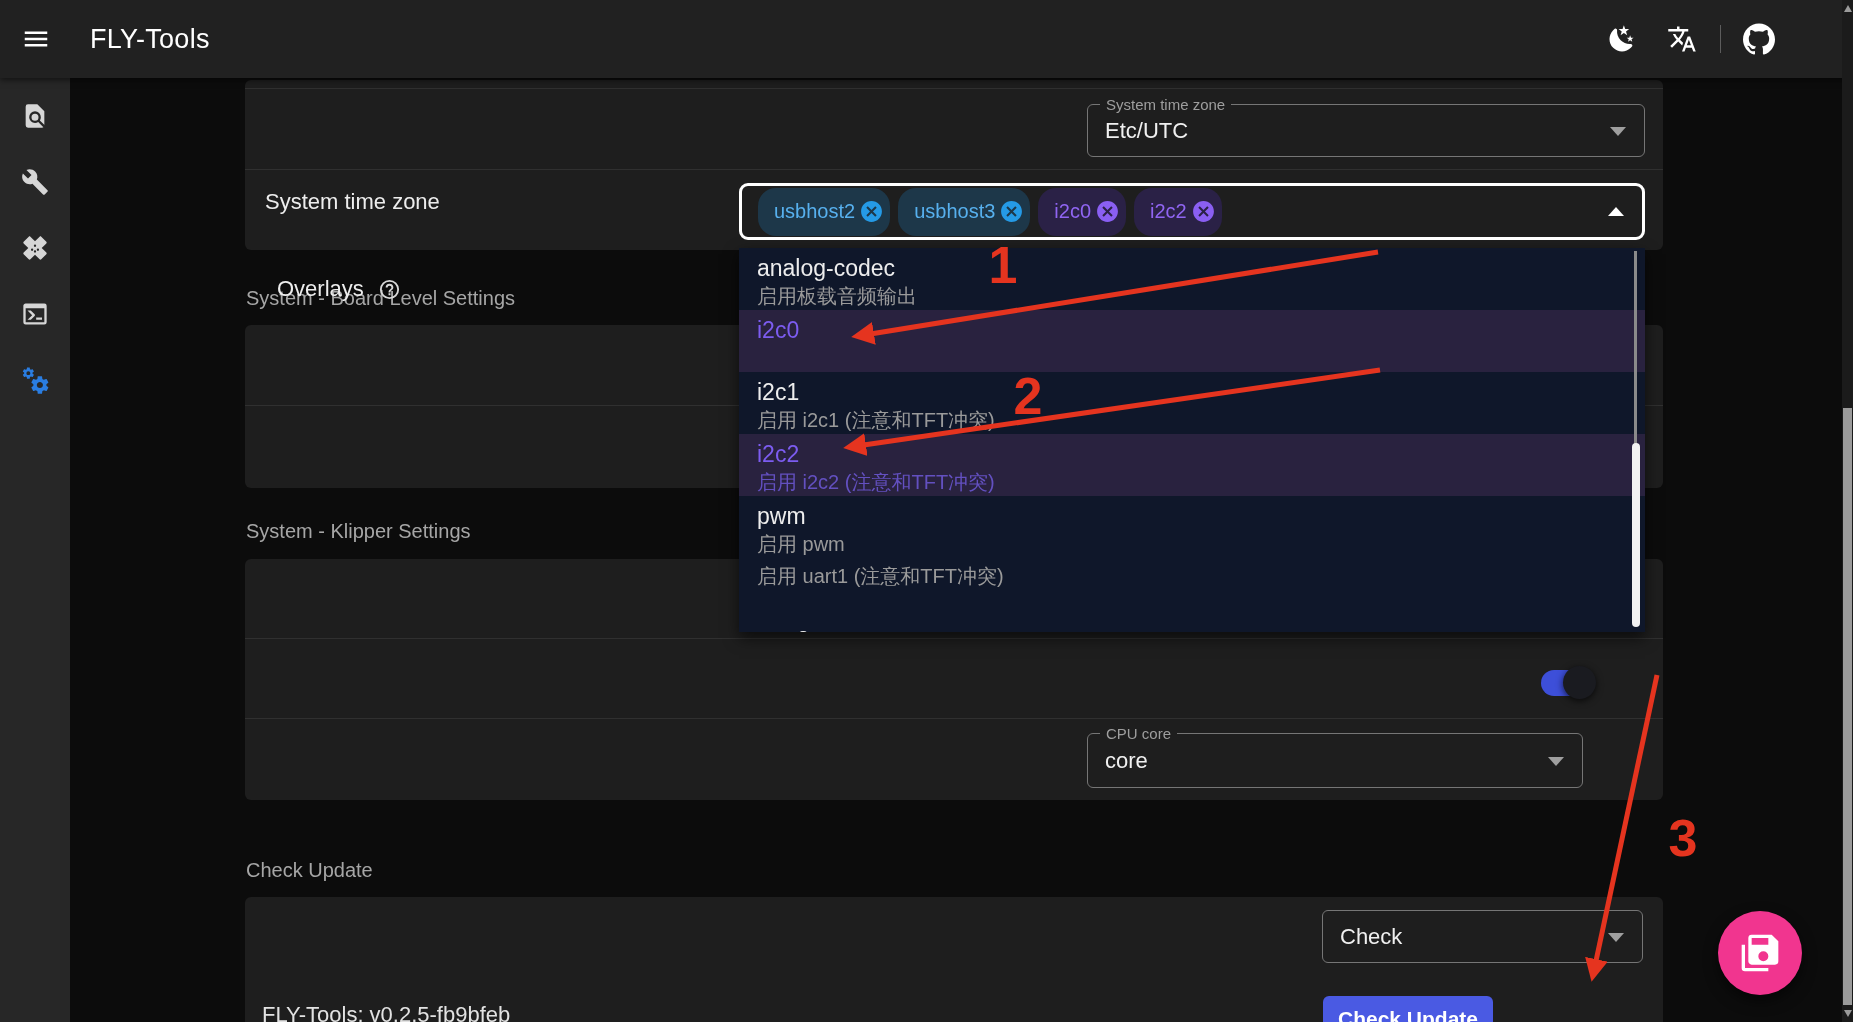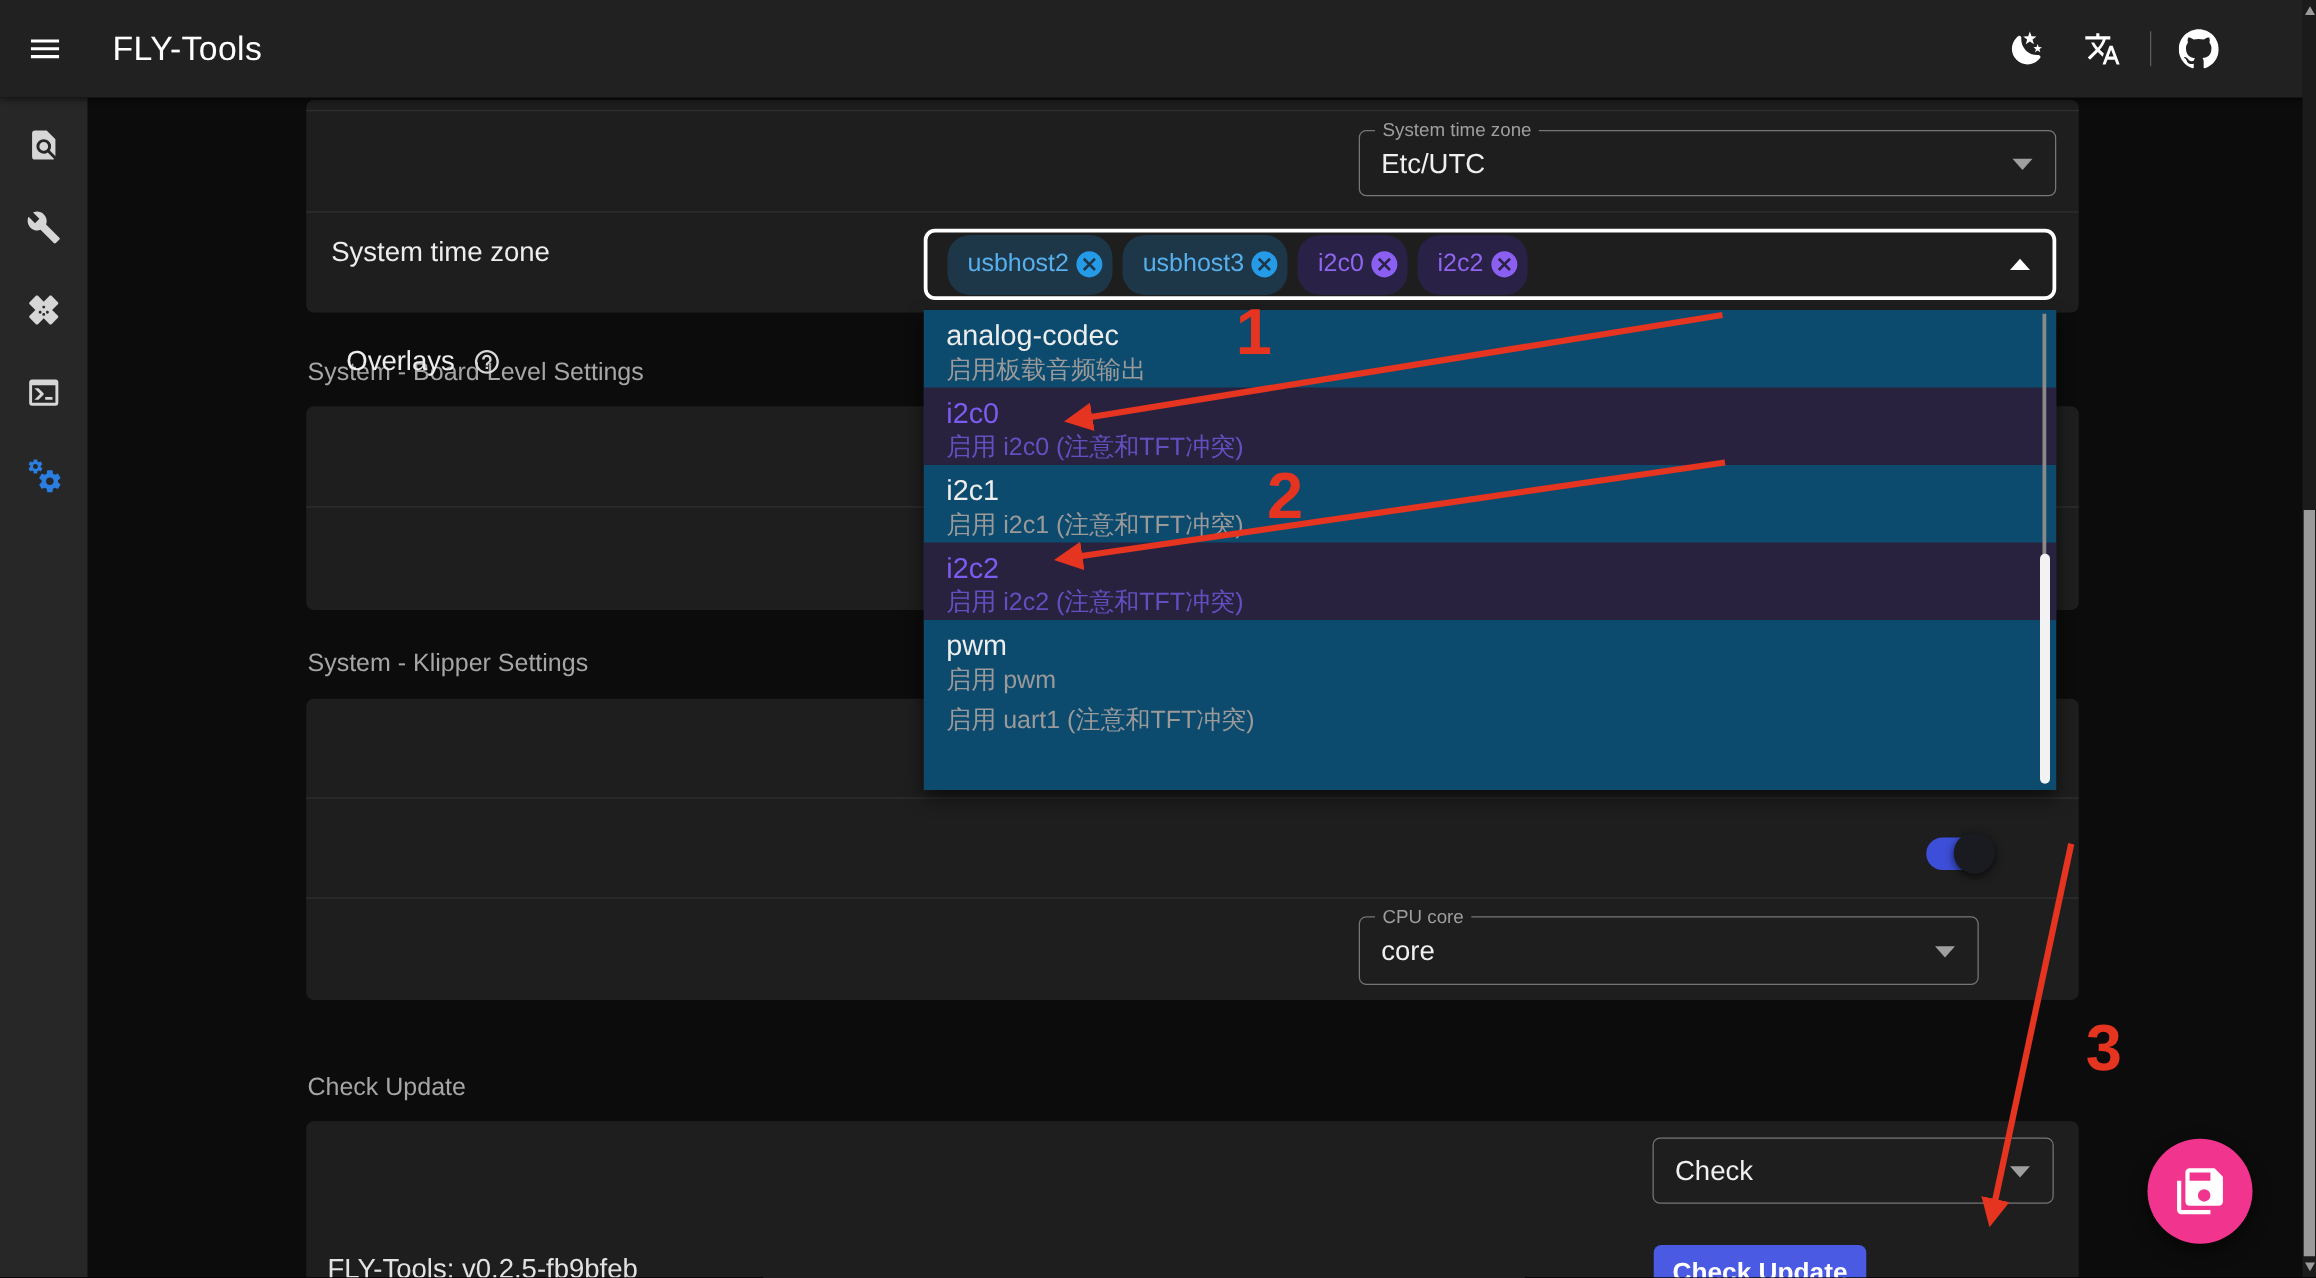--- a/index.html
+++ b/index.html
@@ -45,21 +45,21 @@
   .ov-select{position:absolute;left:739px;top:183px;width:906px;height:57px;background:#1e1e1e;
              border:3px solid #fff;border-radius:9px;z-index:21;display:flex;align-items:center;
              padding-left:16px;gap:8px;cursor:text;}
   .chip{height:48px;border-radius:18px;display:flex;align-items:center;gap:4px;
         padding:0 6px 0 16px;font-size:20px;cursor:pointer;text-align:center;}
   .chip-blue{background:#1d3749;color:#57b0ee;}
   .chip-purple{background:#2a2146;color:#9065f2;}
   .chip .x{width:25px;height:25px;cursor:pointer;}
 
   
-  .menu{position:absolute;left:739px;top:248px;width:906px;height:384px;background:#0c4a6e;z-index:20;
+  .menu{position:absolute;left:739px;top:248px;width:906px;height:384px;background:#0f172a;z-index:20;
         overflow:hidden;box-shadow:0 6px 14px rgba(0,0,0,.6);}
   .menu-item{height:62px;padding:5px 0 0 18px;cursor:pointer;}
   .menu-item .t{font-size:23px;line-height:30px;color:#ededed;}
   .menu-item .s{font-size:20px;line-height:26px;color:#9a9a9a;}
   .menu-item.selected{background:#29223f;}
   .menu-item.selected .t{color:#7c5cf0;}
   .menu-item.selected .s{color:#6350c0;}
   .menu-track{position:absolute;right:8px;top:3px;width:3px;height:193px;background:#8a8a8a;}
   .menu-thumb{position:absolute;right:5px;top:195px;width:8px;height:184px;background:#f2f2f2;border-radius:4px;}
 
@@ -197,21 +197,20 @@
     <span class="caret-up"></span>
   </div>
 
   <div class="menu">
     <div class="menu-item">
       <div class="t">analog-codec</div>
       <div class="s">启用板载音频输出</div>
     </div>
     <div class="menu-item selected">
       <div class="t">i2c0</div>
-      <div class="s">启用 i2c0 (注意和TFT冲突)</div>
     </div>
     <div class="menu-item">
       <div class="t">i2c1</div>
       <div class="s">启用 i2c1 (注意和TFT冲突)</div>
     </div>
     <div class="menu-item selected">
       <div class="t">i2c2</div>
       <div class="s">启用 i2c2 (注意和TFT冲突)</div>
     </div>
     <div class="menu-item">

